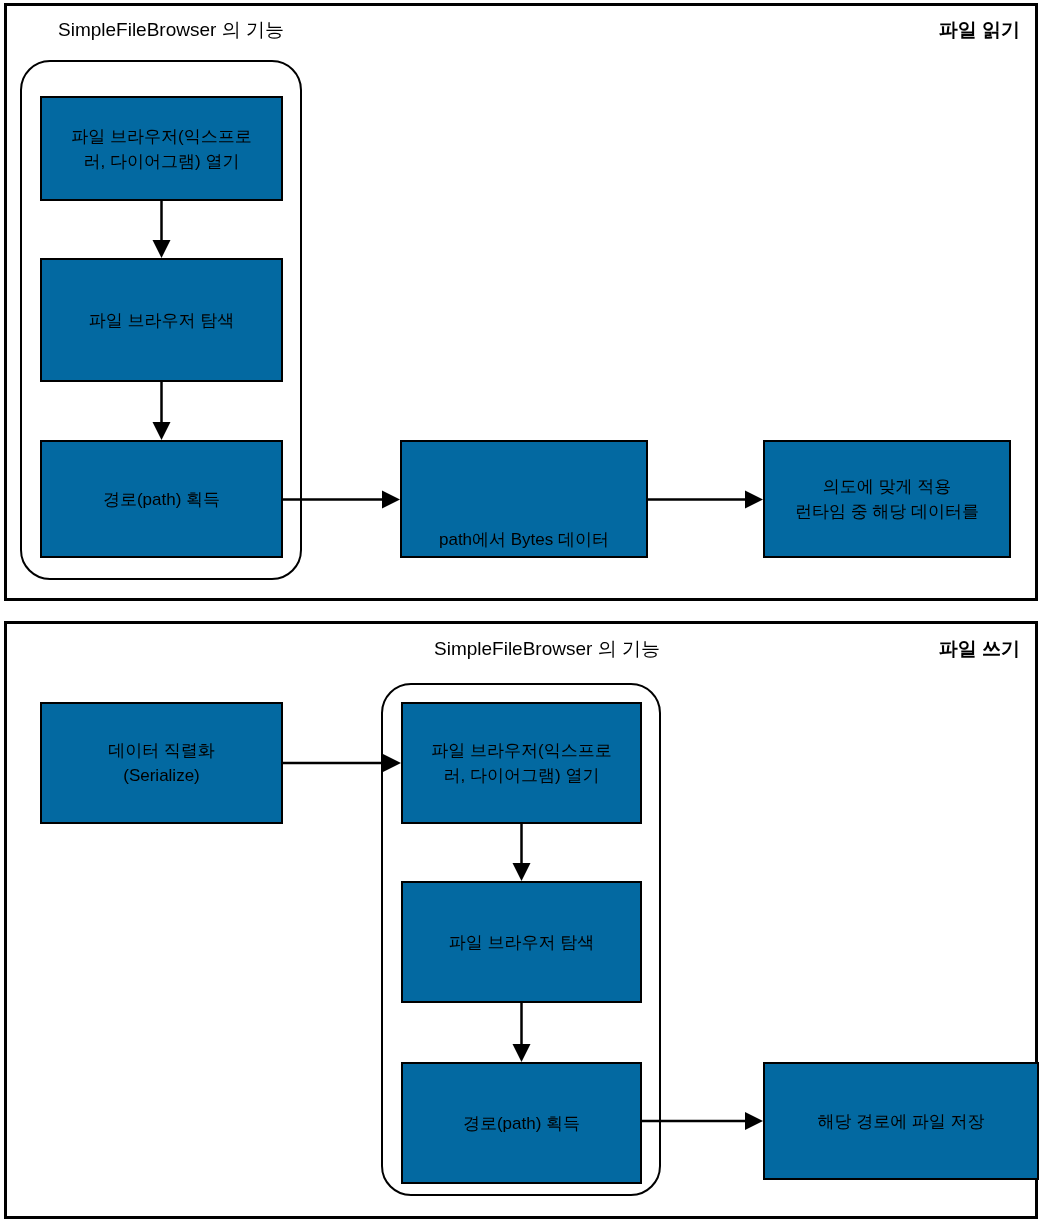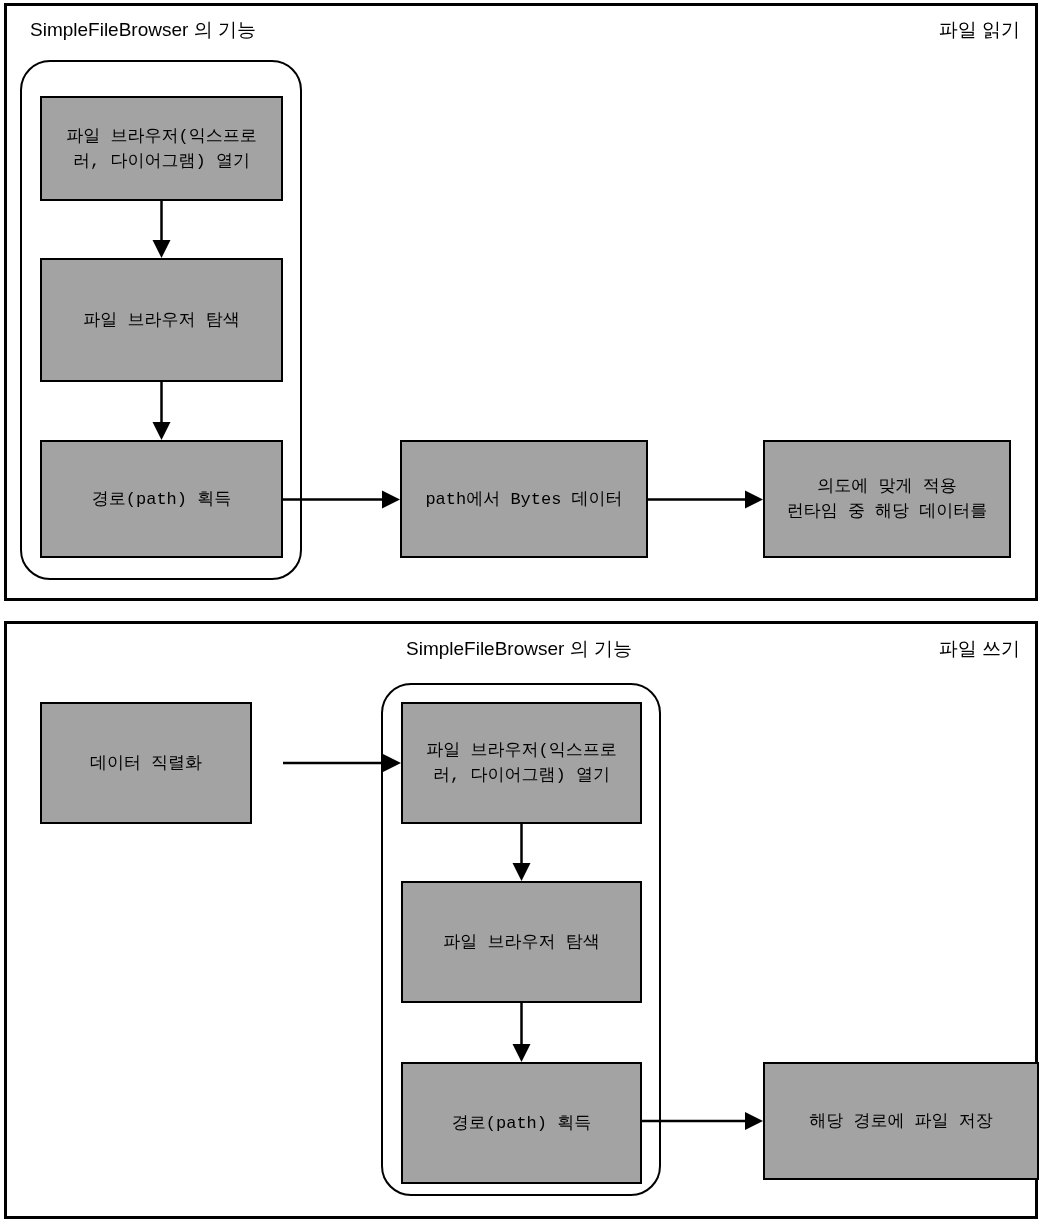--- a/index.html
+++ b/index.html
@@ -32,22 +32,23 @@
   #panel-read  { left: 4px;  top: 3px;   width: 1034px; height: 598px; }
   #panel-write { left: 4px;  top: 621px; width: 1034px; height: 598px; }
 
   
   .panel-caption {
     position: absolute;
     font-size: 19px;
     line-height: 24px;
     white-space: nowrap;
     color: #000000;
-  }
-  .panel-caption.bold { font-weight: normal; }
+    margin-left: 28px;
+  }
+  .panel-caption.bold { font-weight: bold; }
 
   #caption-read-group   { left: 30px;  top: 18px; }
   #caption-read-title   { right: 22px; top: 18px; }
   #caption-write-group  { left: 406px; top: 637px; }
   #caption-write-title  { right: 22px; top: 637px; text-align: right; }
 
   
   .group-box {
     position: absolute;
     box-sizing: border-box;
@@ -56,42 +57,41 @@
     background: transparent;
   }
   #group-read  { left: 20px;  top: 60px;  width: 282px; height: 520px; }
   #group-write { left: 381px; top: 683px; width: 280px; height: 513px; }
 
   
   .node {
     position: absolute;
     box-sizing: border-box;
     border: 2.5px solid #000000;
-    background: #a3a3a3;
+    background: #0369a1;
     display: flex;
     align-items: center;
     justify-content: center;
     text-align: center;
     font-size: 17px;
     line-height: 25px;
     padding: 4px 8px;
     color: #000000;
-    font-family: Liberation Mono, monospace;
   }
   .node span { display: block; width: 100%; }
 
   
   #node-read-open    { left: 40px;  top: 96px;  width: 243px; height: 105px; }
   #node-read-browse  { left: 40px;  top: 258px; width: 243px; height: 124px; }
   #node-read-path    { left: 40px;  top: 440px; width: 243px; height: 118px; }
-  #node-read-bytes   { left: 400px; top: 440px; width: 248px; height: 118px; }
+  #node-read-bytes   { left: 400px; top: 440px; width: 248px; height: 118px; align-items: flex-end; }
   #node-read-apply   { left: 763px; top: 440px; width: 248px; height: 118px; }
 
   
-  #node-write-serialize { left: 40px;  top: 702px;  width: 212px; height: 122px; }
+  #node-write-serialize { left: 40px;  top: 702px;  width: 243px; height: 122px; }
   #node-write-open      { left: 401px; top: 702px;  width: 241px; height: 122px; }
   #node-write-browse    { left: 401px; top: 881px;  width: 241px; height: 122px; }
   #node-write-path      { left: 401px; top: 1062px; width: 241px; height: 122px; }
   #node-write-save      { left: 763px; top: 1062px; width: 276px; height: 118px; }
 
   
   #connector-layer {
     position: absolute;
     left: 0;
     top: 0;
@@ -151,20 +151,21 @@
 
   <div class="panel-caption" id="caption-write-group">SimpleFileBrowser 의 기능</div>
 
   <div class="panel-caption bold" id="caption-write-title">파일 쓰기</div>
 
   <div class="group-box" id="group-write"></div>
 
   <div class="node" id="node-write-serialize">
     <span>
       <span>데이터 직렬화</span>
+      <span>(Serialize)</span>
     </span>
   </div>
 
   <div class="node" id="node-write-open">
     <span>
       <span>파일 브라우저(익스프로</span>
       <span>러, 다이어그램) 열기</span>
     </span>
   </div>
 

